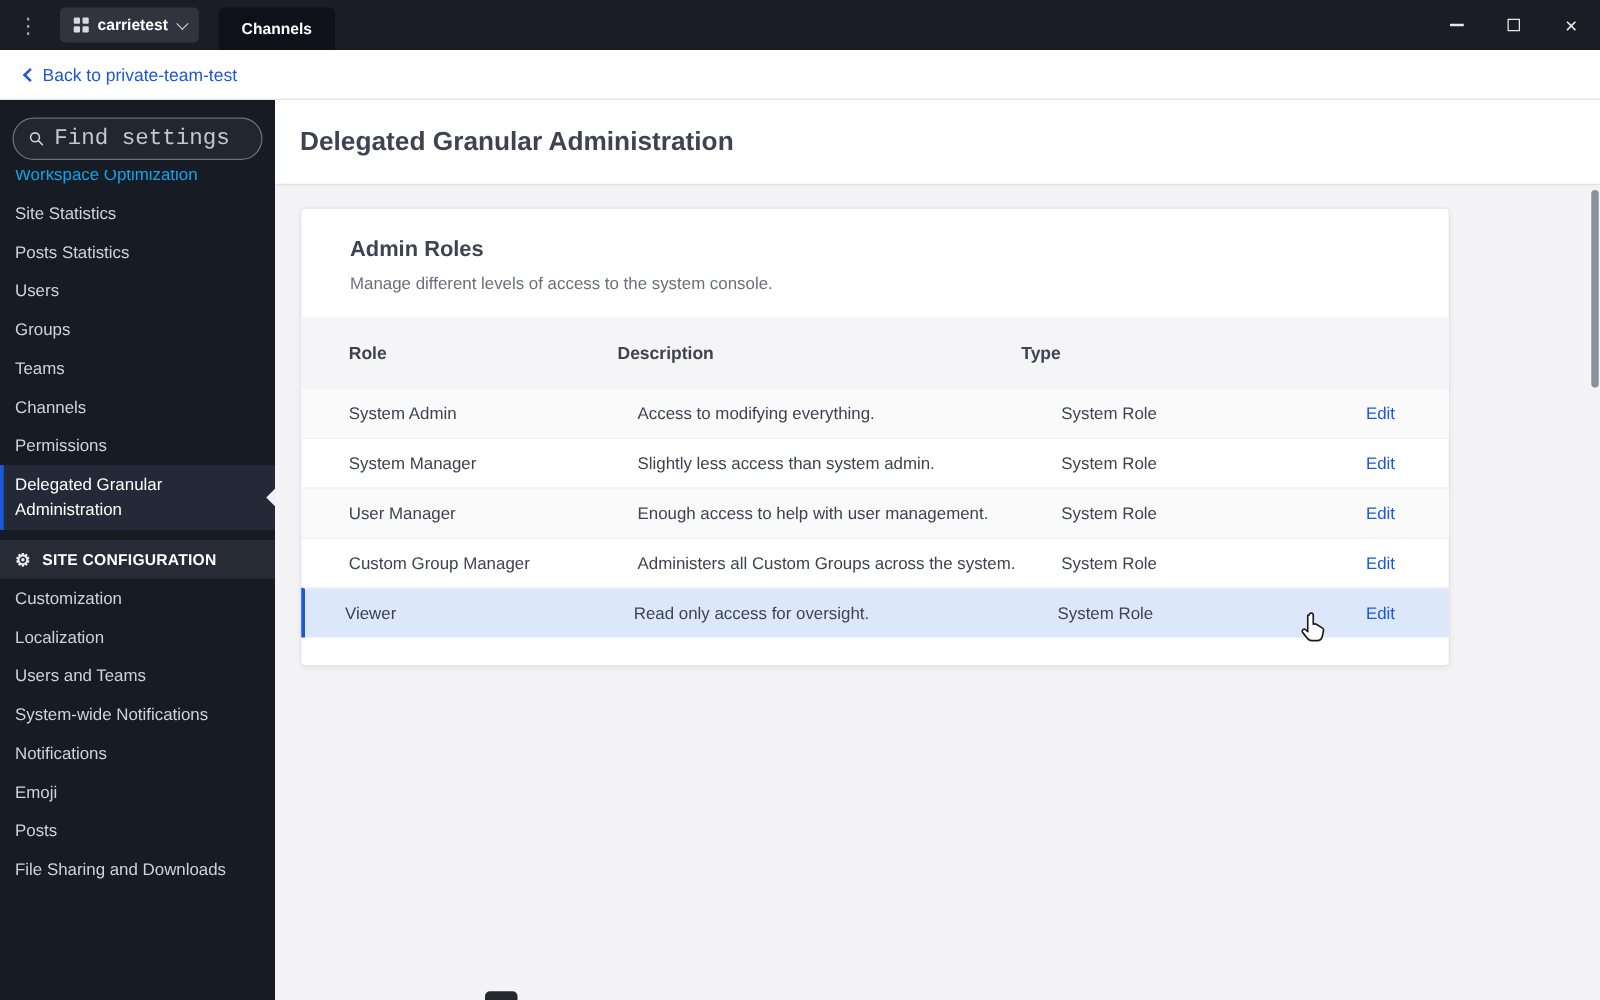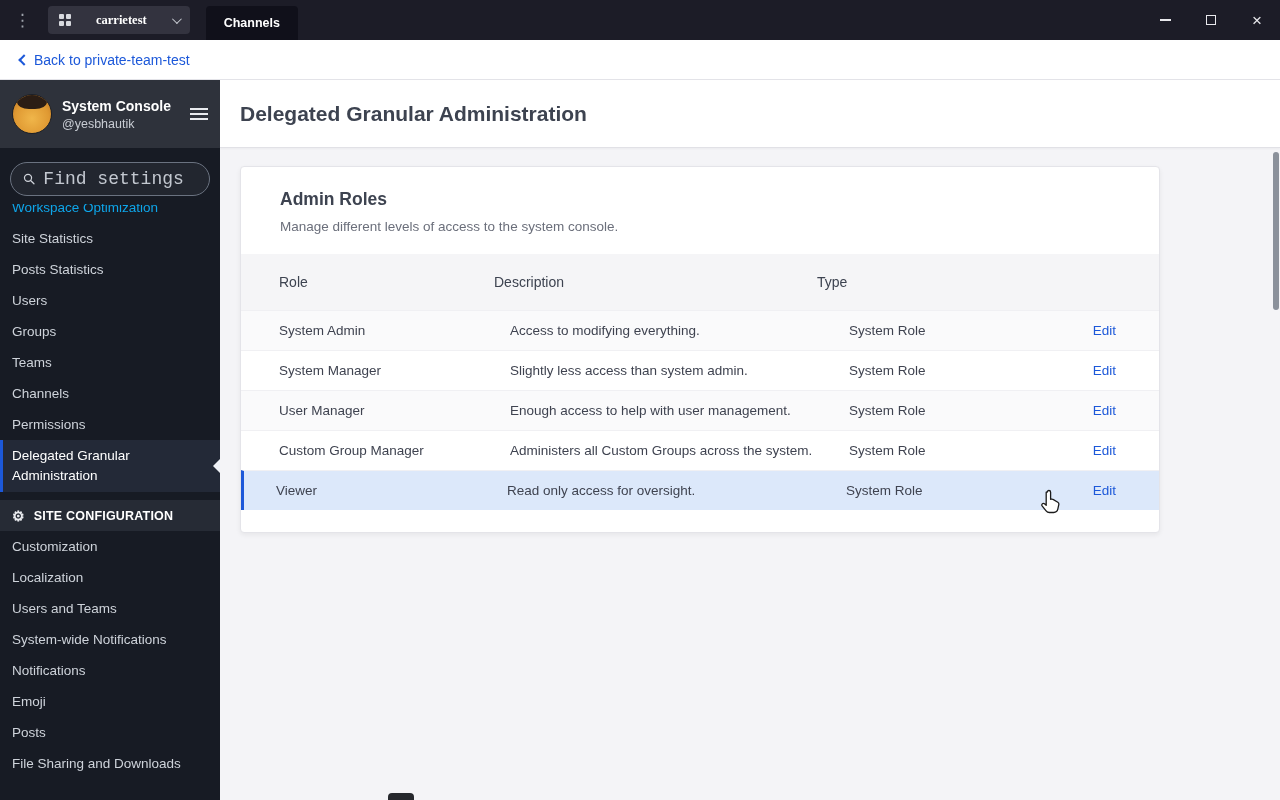--- a/index.html
+++ b/index.html
@@ -12,21 +12,21 @@
   }
 
   
   .titlebar {
     position: absolute; top: 0; left: 0; right: 0; height: 40px;
     background: #1c1c27; display: flex; align-items: center; z-index: 30;
   }
   .dots-icon { margin-left: 14px; color: #9ea3ac; font-size: 17px; width: 16px; text-align: center; cursor: pointer; }
   .ws-pill {
     margin-left: 18px; height: 28px; padding: 0 11px; background: #33333f;
-    border-radius: 4px; display: flex; align-items: center; gap: 25px; cursor: pointer; font-family: Liberation Serif, serif;
+    border-radius: 4px; display: flex; align-items: center; gap: 7px; cursor: pointer;
   }
   .ws-pill .ws-label { color: #ffffff; font-size: 12.5px; font-weight: 700; }
   .grid-icon { display: grid; grid-template-columns: 5px 5px; grid-template-rows: 5px 5px; gap: 2px; }
   .grid-icon i { background: #d8dadf; border-radius: 1px; }
   .chev-down { width: 7px; height: 7px; border-right: 1.6px solid #c7cad1; border-bottom: 1.6px solid #c7cad1; transform: rotate(45deg) translateY(-2px); }
   .tab-channels {
     margin-left: 16px; height: 34px; align-self: flex-end; padding: 0 18px;
     background: #10101a; border-radius: 4px 4px 0 0; display: flex; align-items: center;
     color: #fff; font-size: 12.5px; font-weight: 700; cursor: pointer;
   }
@@ -115,21 +115,21 @@
     border-radius: 4px; box-shadow: 0 2px 5px rgba(0,0,0,0.06); padding-bottom: 22px;
   }
   .card-head { padding: 22px 39px 20px; }
   .card-title { font-size: 17.5px; font-weight: 600; color: #3d4350; }
   .card-subtitle { margin-top: 9px; font-size: 13.5px; color: #6b6f7b; }
 
   .thead, .trow {
     display: grid; grid-template-columns: 215px 323px 1fr 60px;
     align-items: center; padding: 0 43px 0 38px;
   }
-  .thead { height: 56px; background: #f5f5f7; font-size: 14px; font-weight: 400; color: #3d4350; }
+  .thead { height: 56px; background: #f5f5f7; font-size: 14px; font-weight: 700; color: #3d4350; }
   .trow { height: 40px; font-size: 13.5px; color: #3f4350; border-top: 1px solid #f0f0f3; cursor: pointer; gap: 16px; }
   .trow:nth-child(odd) { background: #fafafb; }
   .trow--active { background: #dce8fa !important; border-left: 3px solid #1c58d9; padding-left: 32px; }
   .c-edit { text-align: right; }
   .edit-link { color: #1c58d9; text-decoration: none; font-size: 13.5px; cursor: pointer; }
 
   
   .scroll-thumb {
     position: absolute; right: 1px; top: 152px; width: 6px; height: 158px;
     background: #8b919b; border-radius: 3px; z-index: 40; cursor: grab;
@@ -175,28 +175,20 @@
 </div>
 
 <div class="backbar">
   <a class="back-link">
     <span class="chev-left"></span>
     <span>Back to private-team-test</span>
   </a>
 </div>
 
 <div class="sidebar">
-  <div class="sb-header">
-    <div class="avatar"></div>
-    <div class="sb-header-text">
-      <span class="sb-title">System Console</span>
-      <span class="sb-handle">@yesbhautik</span>
-    </div>
-    <span class="burger"></span>
-  </div>
 
   <div class="sb-search">
     <div class="search-pill">
       <svg width="14" height="14" viewBox="0 0 16 16">
         <circle cx="6.5" cy="6.5" r="4.6" fill="none" stroke="#cfd3da" stroke-width="1.6"></circle>
         <line x1="10.2" y1="10.2" x2="14.2" y2="14.2" stroke="#cfd3da" stroke-width="1.6" stroke-linecap="round"></line>
       </svg>
       <input type="text" placeholder="Find settings" style="">
     </div>
   </div>

